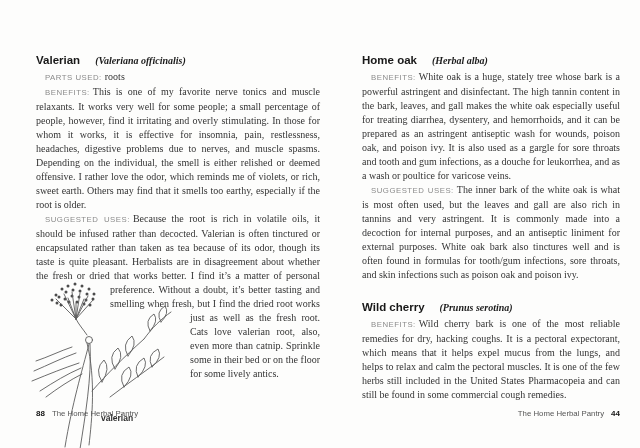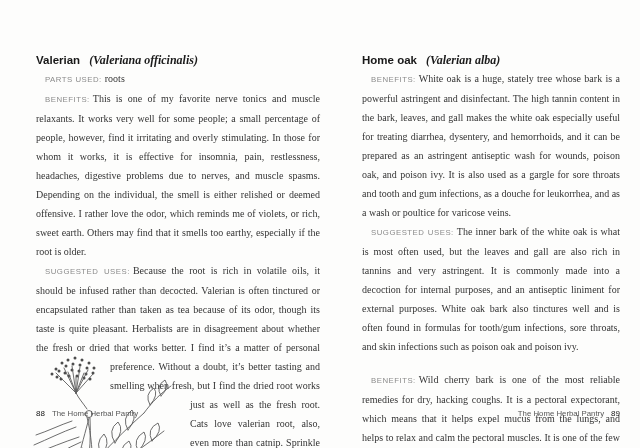--- a/index.html
+++ b/index.html
@@ -18,24 +18,24 @@
   .page-inner { padding-top:49px; }
 
   .entry-heading { margin:0 0 2px 0; line-height:14px; }
   .entry-name {
     font-family:"Liberation Sans", sans-serif;
     font-weight:bold; font-size:11.5px; color:#181818;
   }
   .entry-latin {
     font-family:"Liberation Serif", serif;
     font-style:italic; font-weight:bold;
-    font-size:12px; color:#1c1c1c; margin-left:3px;
+    font-size:10px; color:#1c1c1c; margin-left:9px;
   }
   p.body {
-    margin:0; font-size:10px; line-height:19px;
+    margin:0; font-size:10px; line-height:14px;
     text-align:justify; text-indent:9px; color:#343434;
   }
   .label {
     font-family:"Liberation Sans", sans-serif;
     font-size:7.8px; letter-spacing:0.5px;
     color:#8b8b8b; margin-right:3px;
   }
   .entry + .entry { margin-top:14px; }
 
   
@@ -52,21 +52,21 @@
   }
 
   .footer {
     position:absolute; top:409px;
     font-family:"Liberation Sans", sans-serif;
     font-size:7.8px; color:#555;
     display:flex; gap:7px; align-items:baseline;
   }
   .footer-left  { left:36px; }
   .footer-right { right:20px; }
-  .page-num { font-weight:normal; color:#141414; font-size:8px; }
+  .page-num { font-weight:bold; color:#141414; font-size:8px; }
 
   .plant-stroke { fill:none; stroke:#5c5c5c; stroke-width:0.9; stroke-linecap:round; }
   .plant-dot { fill:#4c4c4c; stroke:none; }
 </style>
 </head>
 <body>
 
 <div class="spread">
 
   <div class="page page-left">
@@ -163,41 +163,45 @@
       </div>
     </div>
   </div>
 
   <div class="page page-right">
     <div class="page-inner">
 
       <div class="entry">
         <h2 class="entry-heading">
           <span class="entry-name">Home oak</span>
-          <span class="entry-latin">(Valerian alba)</span>
+          <span class="entry-latin">(Herbal alba)</span>
         </h2>
         <p class="body">
           <span class="label">BENEFITS:</span><span>White oak is a huge, stately tree whose bark is a powerful astringent and disinfectant. The high tannin content in the bark, leaves, and gall makes the white oak especially useful for treating diarrhea, dysentery, and hemorrhoids, and it can be prepared as an astringent antiseptic wash for wounds, poison oak, and poison ivy. It is also used as a gargle for sore throats and tooth and gum infections, as a douche for leukorrhea, and as a wash or poultice for varicose veins.</span>
         </p>
         <p class="body">
           <span class="label">SUGGESTED USES:</span><span>The inner bark of the white oak is what is most often used, but the leaves and gall are also rich in tannins and very astringent. It is commonly made into a decoction for internal purposes, and an antiseptic liniment for external purposes. White oak bark also tinctures well and is often found in formulas for tooth/gum infections, sore throats, and skin infections such as poison oak and poison ivy.</span>
         </p>
       </div>
 
       <div class="entry">
+        <h2 class="entry-heading">
+          <span class="entry-name">Wild cherry</span>
+          <span class="entry-latin">(Prunus serotina)</span>
+        </h2>
         <p class="body">
           <span class="label">BENEFITS:</span><span>Wild cherry bark is one of the most reliable remedies for dry, hacking coughs. It is a pectoral expectorant, which means that it helps expel mucus from the lungs, and helps to relax and calm the pectoral muscles. It is one of the few herbs still included in the United States Pharmacopeia and can still be found in some commercial cough remedies.</span>
         </p>
       </div>
 
     </div>
   </div>
 
   <div class="footer footer-left">
     <span class="page-num">88</span>
     <span>The Home Herbal Pantry</span>
   </div>
   <div class="footer footer-right">
     <span>The Home Herbal Pantry</span>
-    <span class="page-num">89</span>
+    <span class="page-num">44</span>
   </div>
 
 </div>
 
 </body></html>

